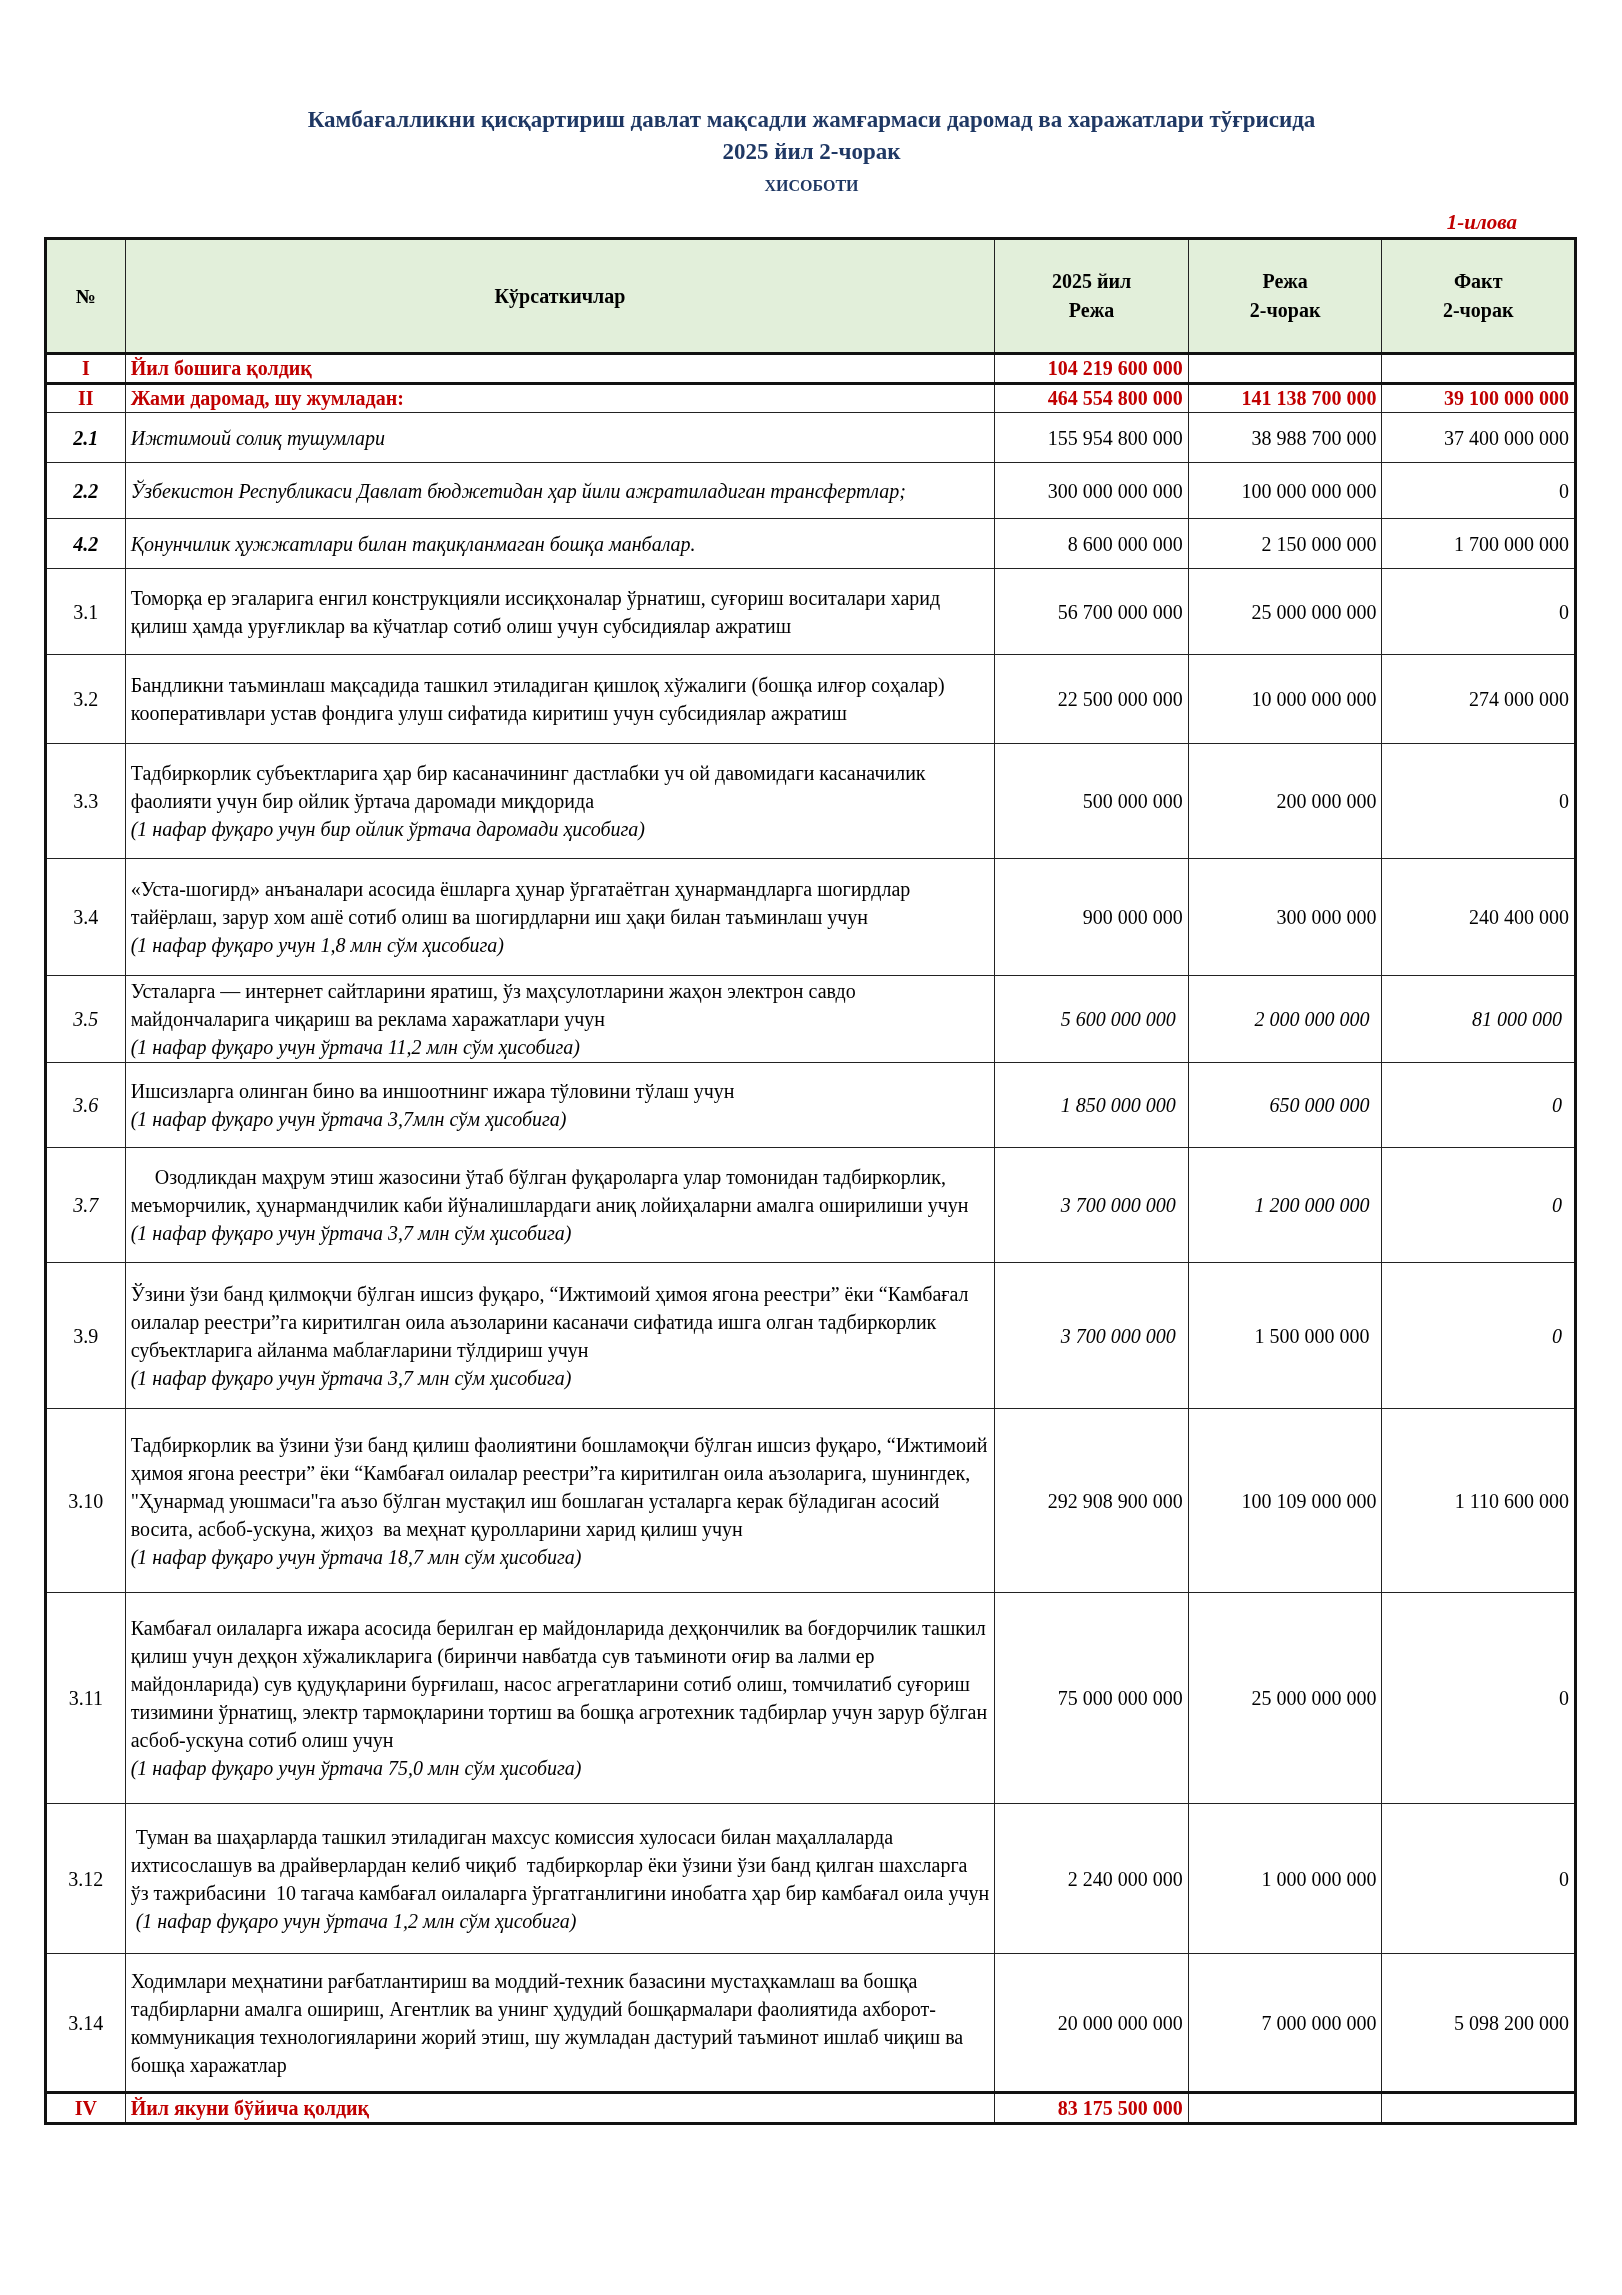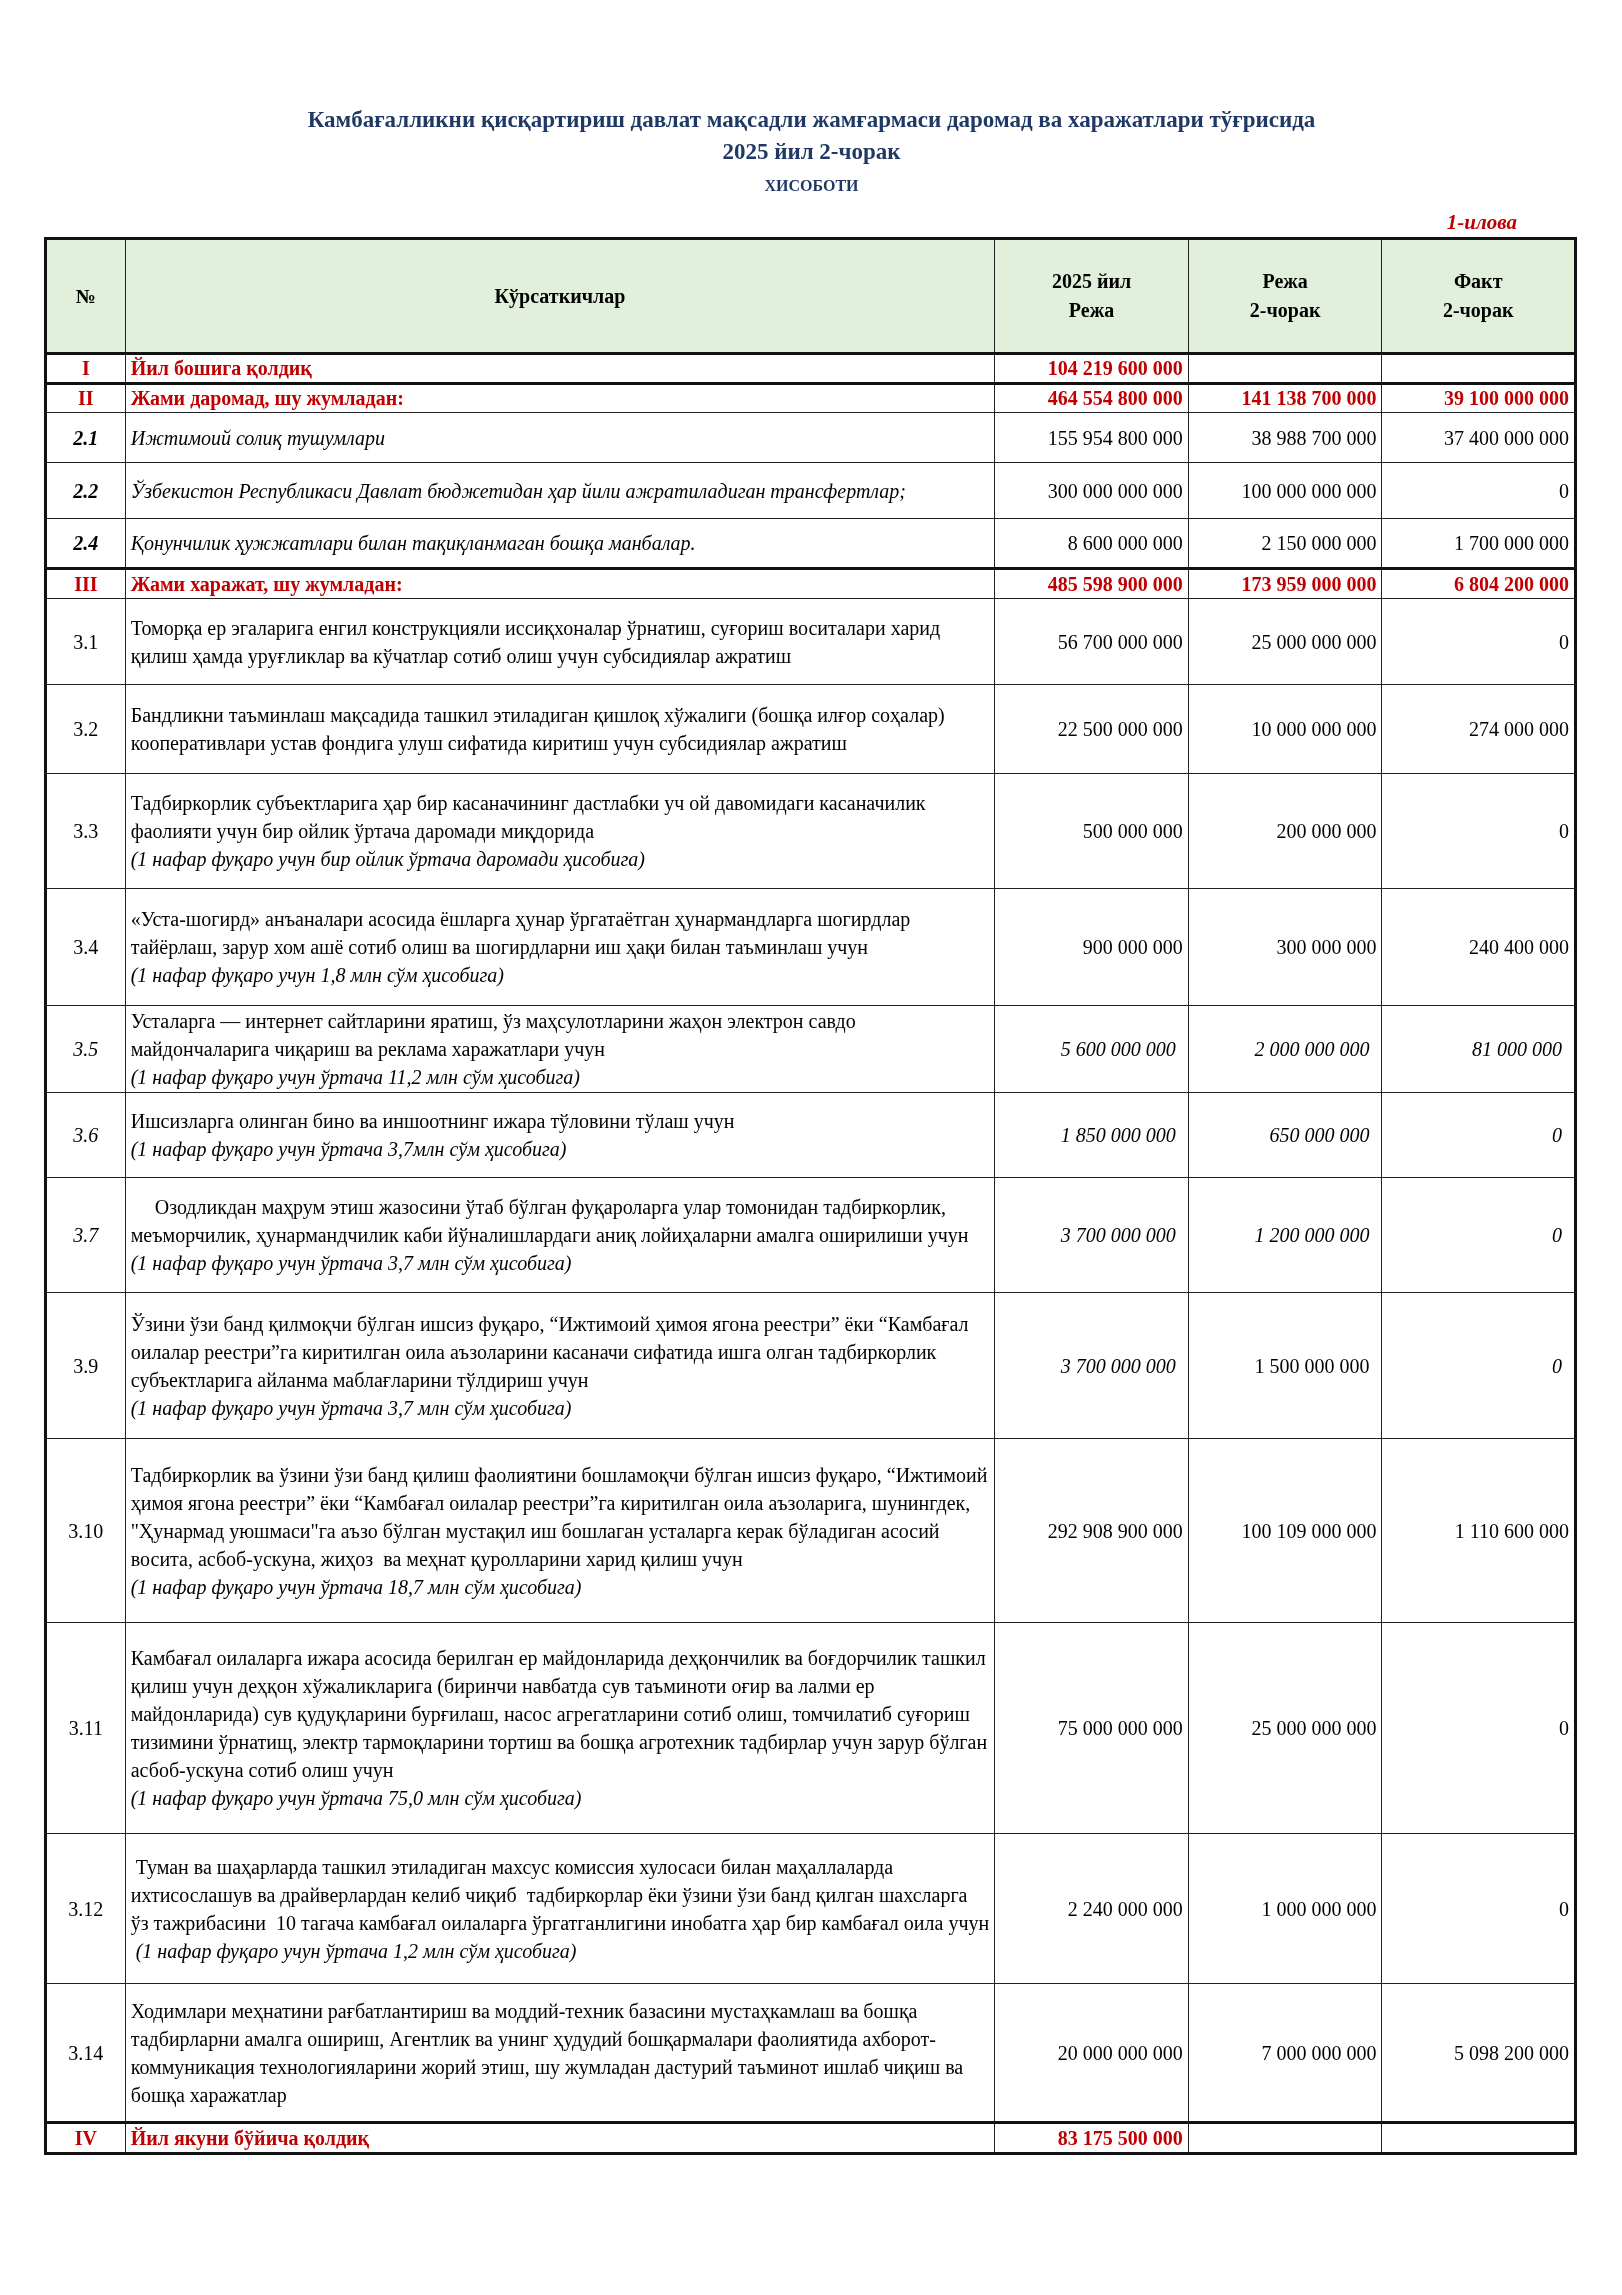--- a/index.html
+++ b/index.html
@@ -74,32 +74,25 @@
         <td class="num">37 400 000 000</td>
       </tr>
       <tr class="sub" style="height: 56px;">
         <td class="c1 idx">2.2</td>
         <td class="c2 desc"><span style="white-space: pre-wrap;">Ўзбекистон Республикаси Давлат бюджетидан ҳар йили ажратиладиган трансфертлар;</span></td>
         <td class="num">300 000 000 000</td>
         <td class="num">100 000 000 000</td>
         <td class="num">0</td>
       </tr>
       <tr class="sub" style="height: 50px;">
-        <td class="c1 idx">2.4</td>
+        <td class="c1 idx">4.2</td>
         <td class="c2 desc"><span style="white-space: pre-wrap;">Қонунчилик ҳужжатлари билан тақиқланмаган бошқа манбалар.</span></td>
         <td class="num">8 600 000 000</td>
         <td class="num">2 150 000 000</td>
         <td class="num">1 700 000 000</td>
-      </tr>
-      <tr class="total" style="height: 30px;">
-        <td class="c1 idx">III</td>
-        <td class="c2 desc"><span style="white-space: pre-wrap;">Жами харажат, шу жумладан:</span></td>
-        <td class="num">485 598 900 000</td>
-        <td class="num">173 959 000 000</td>
-        <td class="num">6 804 200 000</td>
       </tr>
       <tr style="height: 86px;">
         <td class="c1 idx">3.1</td>
         <td class="c2 desc"><span style="white-space: pre-wrap; text-align: right;">Томорқа ер эгаларига енгил конструкцияли иссиқхоналар ўрнатиш, суғориш воситалари харид қилиш ҳамда уруғликлар ва кўчатлар сотиб олиш учун субсидиялар ажратиш</span></td>
         <td class="num">56 700 000 000</td>
         <td class="num">25 000 000 000</td>
         <td class="num">0</td>
       </tr>
       <tr style="height: 89px;">
         <td class="c1 idx">3.2</td>

